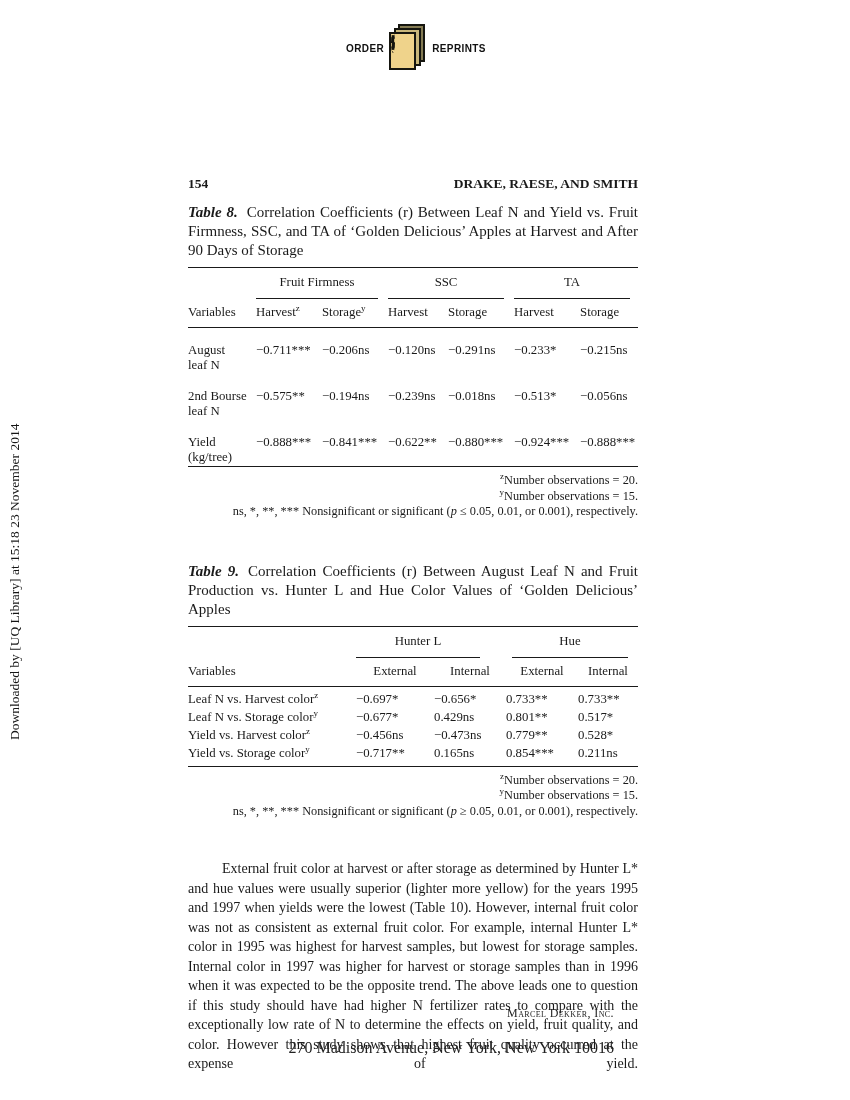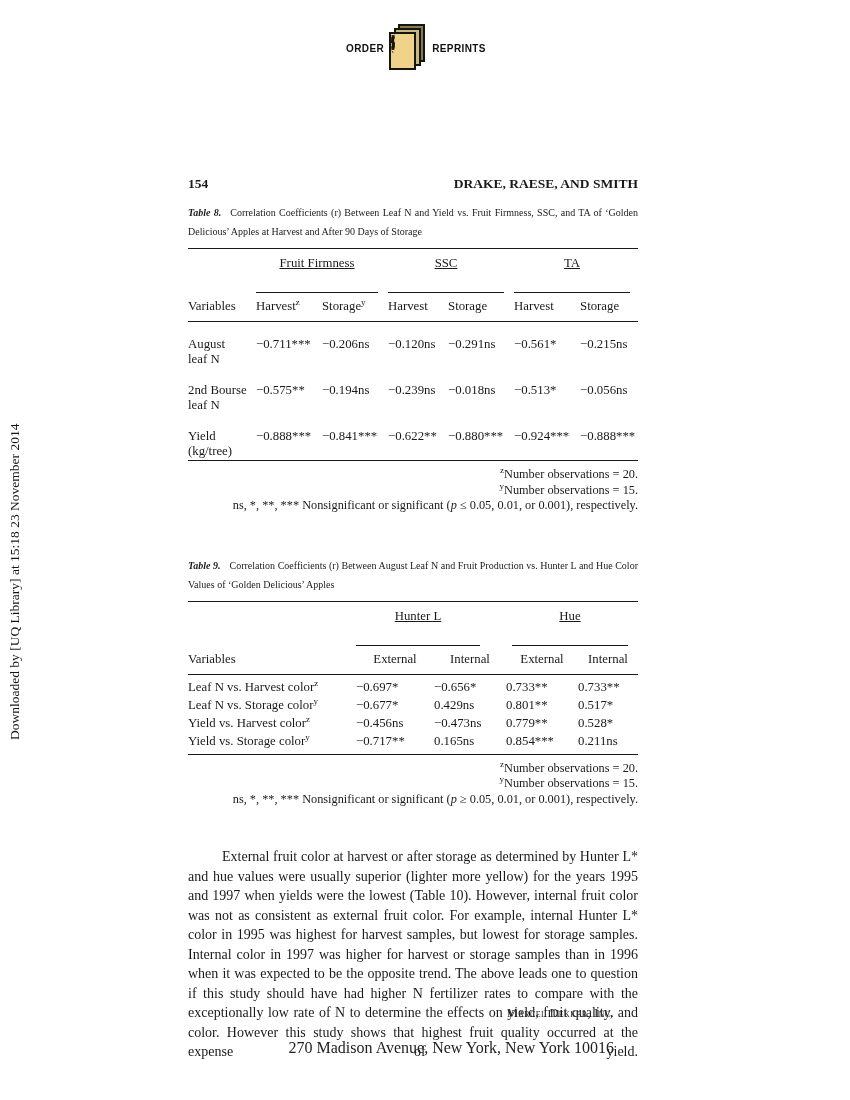--- a/index.html
+++ b/index.html
@@ -42,31 +42,31 @@
   }
   .v-right {
     position: absolute; left: 779px; top: 998px; width: 216px;
     transform: rotate(-90deg); transform-origin: 0 0;
     font-size: 10.5px; white-space: nowrap; color:#222;
   }
 
   
   .main { position: absolute; left: 188px; top: 176px; width: 450px; }
   .pg-head { display: flex; justify-content: space-between; font-weight: bold; font-size: 13.5px; }
-  .caption { margin-top: 11px; font-size: 10px; line-height: 19px; text-align: justify; }
+  .caption { margin-top: 11px; font-size: 15px; line-height: 19px; text-align: justify; }
   .caption .cap-lbl { font-weight: bold; font-style: italic; margin-right: 9px; }
 
   table.datatable {
     border-collapse: collapse; table-layout: fixed; width: 450px;
     font-size: 12.8px; margin-top: 7px;
     border-top: 1.6px solid #1a1a1a; border-bottom: 1.6px solid #1a1a1a;
   }
   table.datatable th, table.datatable td { font-weight: normal; text-align: left; vertical-align: top; padding: 0; }
   tr.grp-row th { padding-top: 7px; }
-  .grp { display: block; text-align: center; padding-bottom: 21px; border-bottom: 1px solid #1a1a1a; text-decoration: underline; }
+  .grp { display: block; text-align: center; padding-bottom: 8px; border-bottom: 1px solid #1a1a1a; }
   .g-ff  { margin-right: 10px; }
   .g-ssc { margin-right: 10px; }
   .g-ta  { margin-right: 8px; }
   .g-hl  { margin-right: 26px; }
   .g-hue { margin-left: 6px; margin-right: 10px; }
   tr.sub-row th, tr.sub-row td { padding-top: 6px; padding-bottom: 7px; border-bottom: 1px solid #1a1a1a; }
   tr.sub-row td.vars { vertical-align: bottom; }
   tr.body-row td { padding-top: 15px; padding-bottom: 1px; line-height: 15px; }
   tr.body-row:first-of-type td { padding-top: 5px; }
   table.t9 tr.body-row td { padding-top: 1px; padding-bottom: 1px; line-height: 16px; }
@@ -157,21 +157,21 @@
       </tr>
       <tr class="body-row">
         <td>
               <div>August</div>
               <div>leaf N</div>
             </td>
         <td>−0.711***</td>
         <td>−0.206ns</td>
         <td>−0.120ns</td>
         <td>−0.291ns</td>
-        <td>−0.561*</td>
+        <td>−0.233*</td>
         <td>−0.215ns</td>
       </tr>
       <tr class="body-row">
         <td>
               <div>2nd Bourse</div>
               <div>leaf N</div>
             </td>
         <td>−0.575**</td>
         <td>−0.194ns</td>
         <td>−0.239ns</td>

